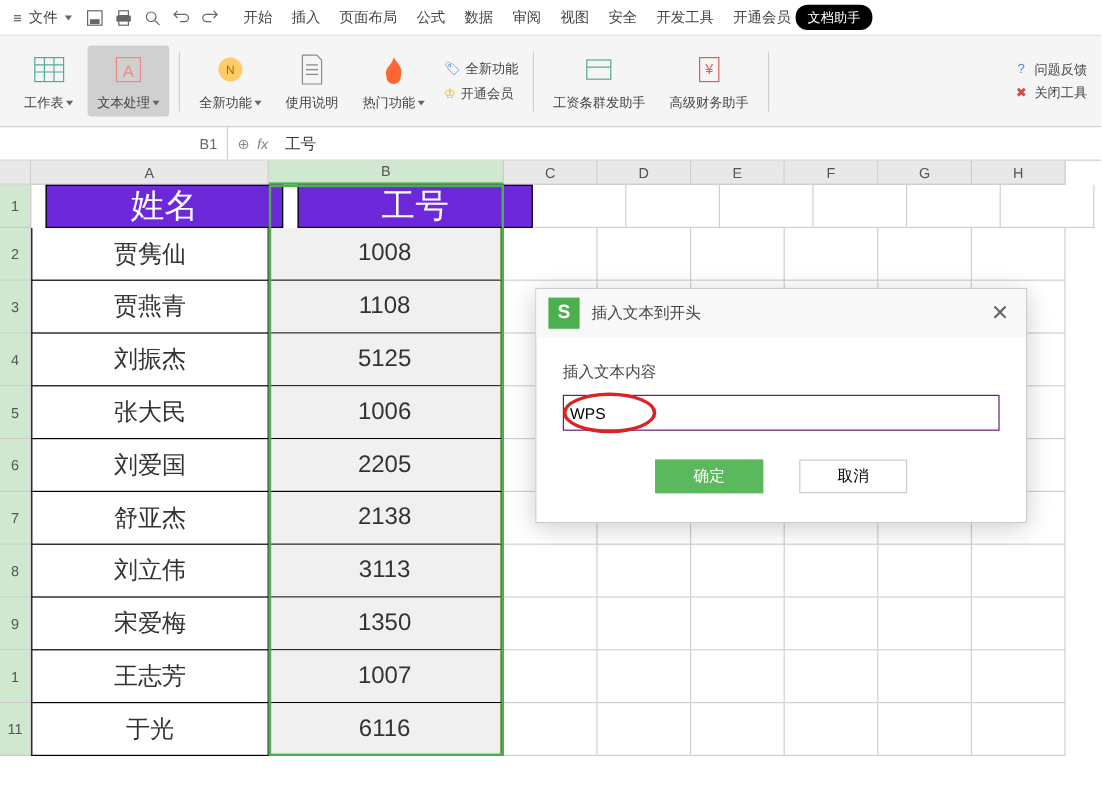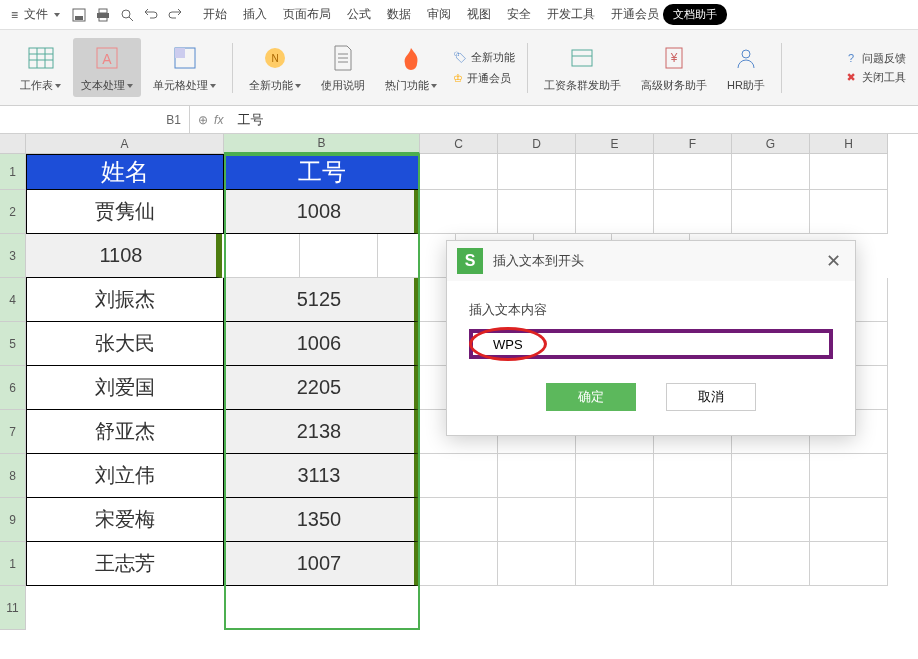--- a/index.html
+++ b/index.html
@@ -39,34 +39,34 @@
 .col-header { height: 20px; border-right: 1px solid #ccc; border-bottom: 1px solid #ccc; display: flex; align-items: center; justify-content: center; font-size: 12px; color: #555; background: #e8e8e8; }
 .col-header.sel { background: #d0e8d0; border-bottom: 2px solid #4CAF50; }
 .row-header { height: 44px; border-right: 1px solid #ccc; border-bottom: 1px solid #ccc; display: flex; align-items: center; justify-content: center; font-size: 12px; color: #555; background: #e8e8e8; }
 .row-header.sel { background: #d0e8d0; }
 .row-header.first { height: 36px; }
 
 .grid { position: relative; }
 .grid-row { display: flex; }
 .cell { height: 44px; border-right: 1px solid #d0d0d0; border-bottom: 1px solid #d0d0d0; display: flex; align-items: center; justify-content: center; font-size: 20px; color: #333; }
 .cell.data-a { width: 198px; border-right: 1px solid #000; border-bottom: 1px solid #000; border-left: 1px solid #000; }
-.cell.data-b { width: 196px; border-right: 6px solid #4d7c0f; border-bottom: 1px solid #000; background: #f0f0f0; }
-.cell.header-cell { background: #1d4ed8; color: #fff; font-size: 24px; border: 1px solid #000; }
+.cell.data-b { width: 196px; border-right: 3px solid #4d7c0f; border-bottom: 1px solid #000; background: #f0f0f0; }
+.cell.header-cell { background: #6d28d9; color: #fff; font-size: 28px; border: 1px solid #000; margin-left: 12px; }
 .cell.empty { width: 78px; }
 
 
 .dialog { position: absolute; left: 446px; top: 240px; width: 410px; background: #fff; border: 1px solid #ccc; box-shadow: 0 4px 20px rgba(0,0,0,0.2); }
 .dialog-header { height: 40px; display: flex; align-items: center; padding: 0 10px; background: #f8f8f8; }
 .dialog-header .dlg-icon { width: 26px; height: 26px; background: #4CAF50; color: #fff; display: flex; align-items: center; justify-content: center; font-size: 16px; font-weight: bold; margin-right: 10px; }
 .dialog-header .dlg-title { font-size: 13px; color: #444; }
 .dialog-header .dlg-close { margin-left: auto; font-size: 18px; color: #666; cursor: pointer; padding: 0 4px; }
 .dialog-body { padding: 20px 22px 24px; }
 .dialog-body .dlg-label { font-size: 13px; color: #444; margin-bottom: 10px; }
 .dialog-body .dlg-input-wrap { position: relative; }
-.dialog-body input { width: 100%; height: 30px; border: 4px solid #701a75; padding: 0 20px; font-size: 13px; }
+.dialog-body input { width: 100%; height: 30px; border: 1px solid #701a75; padding: 0 5px; font-size: 13px; }
 .circle-mark { position: absolute; left: 0px; top: -2px; width: 78px; height: 34px; border: 3px solid #d22; border-radius: 50%; pointer-events: none; }
 .dialog-buttons { display: flex; justify-content: center; gap: 30px; margin-top: 24px; }
 .dialog-buttons button { width: 90px; height: 28px; font-size: 13px; border: 1px solid #ccc; background: #fff; cursor: pointer; }
 .dialog-buttons button.primary { background: #5cb85c; color: #fff; border-color: #5cb85c; }
 
 .caret-down { display: inline-block; width: 0; height: 0; border-left: 3px solid transparent; border-right: 3px solid transparent; border-top: 4px solid #666; }
 </style>
 </head>
 <body>
 
@@ -143,32 +143,20 @@
         <svg width="28" height="28" viewBox="0 0 28 28">
           <rect x="4" y="4" width="20" height="20" fill="none" stroke="#e88"></rect>
           <text x="14" y="20" font-size="14" text-anchor="middle" fill="#e88">A</text>
         </svg>
       </div>
     <div class="label-row">
         <span>文本处理</span>
         <span class="caret-down"></span>
       </div>
   </div>
-  <div class="ribbon-group">
-    <div class="icon-wrap">
-        <svg width="28" height="28" viewBox="0 0 28 28">
-          <rect x="4" y="4" width="20" height="20" fill="none" stroke="#58c"></rect>
-          <rect x="4" y="4" width="10" height="10" fill="#cce"></rect>
-        </svg>
-      </div>
-    <div class="label-row">
-        <span>单元格处理</span>
-        <span class="caret-down"></span>
-      </div>
-  </div>
   <div class="ribbon-sep"></div>
   <div class="ribbon-group">
     <div class="icon-wrap">
         <svg width="28" height="28" viewBox="0 0 28 28">
           <circle cx="14" cy="14" r="10" fill="#fc6"></circle>
           <text x="14" y="18" font-size="10" text-anchor="middle" fill="#a60">N</text>
         </svg>
       </div>
     <div class="label-row">
         <span>全新功能</span>
@@ -223,31 +211,20 @@
   </div>
   <div class="ribbon-group">
     <div class="icon-wrap">
         <svg width="28" height="28" viewBox="0 0 28 28">
           <rect x="6" y="4" width="16" height="20" fill="none" stroke="#c66"></rect>
           <text x="14" y="18" font-size="12" text-anchor="middle" fill="#c66">¥</text>
         </svg>
       </div>
     <div class="label-row">
         <span>高级财务助手</span>
-      </div>
-  </div>
-  <div class="ribbon-group">
-    <div class="icon-wrap">
-        <svg width="28" height="28" viewBox="0 0 28 28">
-          <circle cx="14" cy="10" r="4" fill="none" stroke="#58c"></circle>
-          <path d="M6 24 A8 8 0 0 1 22 24" fill="none" stroke="#58c"></path>
-        </svg>
-      </div>
-    <div class="label-row">
-        <span>HR助手</span>
       </div>
   </div>
   <div class="ribbon-sep"></div>
   <div class="ribbon-side">
     <div class="side-item">
         <span class="ico" style="color:#58c">?</span>
         <span>问题反馈</span>
       </div>
     <div class="side-item">
         <span class="ico" style="color:#d44">✖</span>
@@ -309,20 +286,21 @@
           <div class="cell data-a">贾隽仙</div>
           <div class="cell data-b">1008</div>
           <div class="cell empty" style="width: 78px;"></div>
           <div class="cell empty" style="width: 78px;"></div>
           <div class="cell empty" style="width: 78px;"></div>
           <div class="cell empty" style="width: 78px;"></div>
           <div class="cell empty" style="width: 78px;"></div>
           <div class="cell empty" style="width: 78px;"></div>
         </div>
         <div class="grid-row">
+          <div class="cell data-a">贾燕青</div>
           <div class="cell data-b">1108</div>
           <div class="cell empty" style="width: 78px;"></div>
           <div class="cell empty" style="width: 78px;"></div>
           <div class="cell empty" style="width: 78px;"></div>
           <div class="cell empty" style="width: 78px;"></div>
           <div class="cell empty" style="width: 78px;"></div>
           <div class="cell empty" style="width: 78px;"></div>
         </div>
         <div class="grid-row">
           <div class="cell data-a">刘振杰</div>
@@ -380,20 +358,30 @@
           <div class="cell empty" style="width: 78px;"></div>
           <div class="cell empty" style="width: 78px;"></div>
           <div class="cell empty" style="width: 78px;"></div>
           <div class="cell empty" style="width: 78px;"></div>
           <div class="cell empty" style="width: 78px;"></div>
           <div class="cell empty" style="width: 78px;"></div>
         </div>
         <div class="grid-row">
           <div class="cell data-a">王志芳</div>
           <div class="cell data-b">1007</div>
+          <div class="cell empty" style="width: 78px;"></div>
+          <div class="cell empty" style="width: 78px;"></div>
+          <div class="cell empty" style="width: 78px;"></div>
+          <div class="cell empty" style="width: 78px;"></div>
+          <div class="cell empty" style="width: 78px;"></div>
+          <div class="cell empty" style="width: 78px;"></div>
+        </div>
+        <div class="grid-row">
+          <div class="cell data-a">于光</div>
+          <div class="cell data-b">6116</div>
           <div class="cell empty" style="width: 78px;"></div>
           <div class="cell empty" style="width: 78px;"></div>
           <div class="cell empty" style="width: 78px;"></div>
           <div class="cell empty" style="width: 78px;"></div>
           <div class="cell empty" style="width: 78px;"></div>
           <div class="cell empty" style="width: 78px;"></div>
         </div>
         <div style="position: absolute; left: 198px; top: 0px; width: 196px; height: 476px; border: 2px solid rgb(76, 175, 80); pointer-events: none;"></div>
       </div>
   </div>

